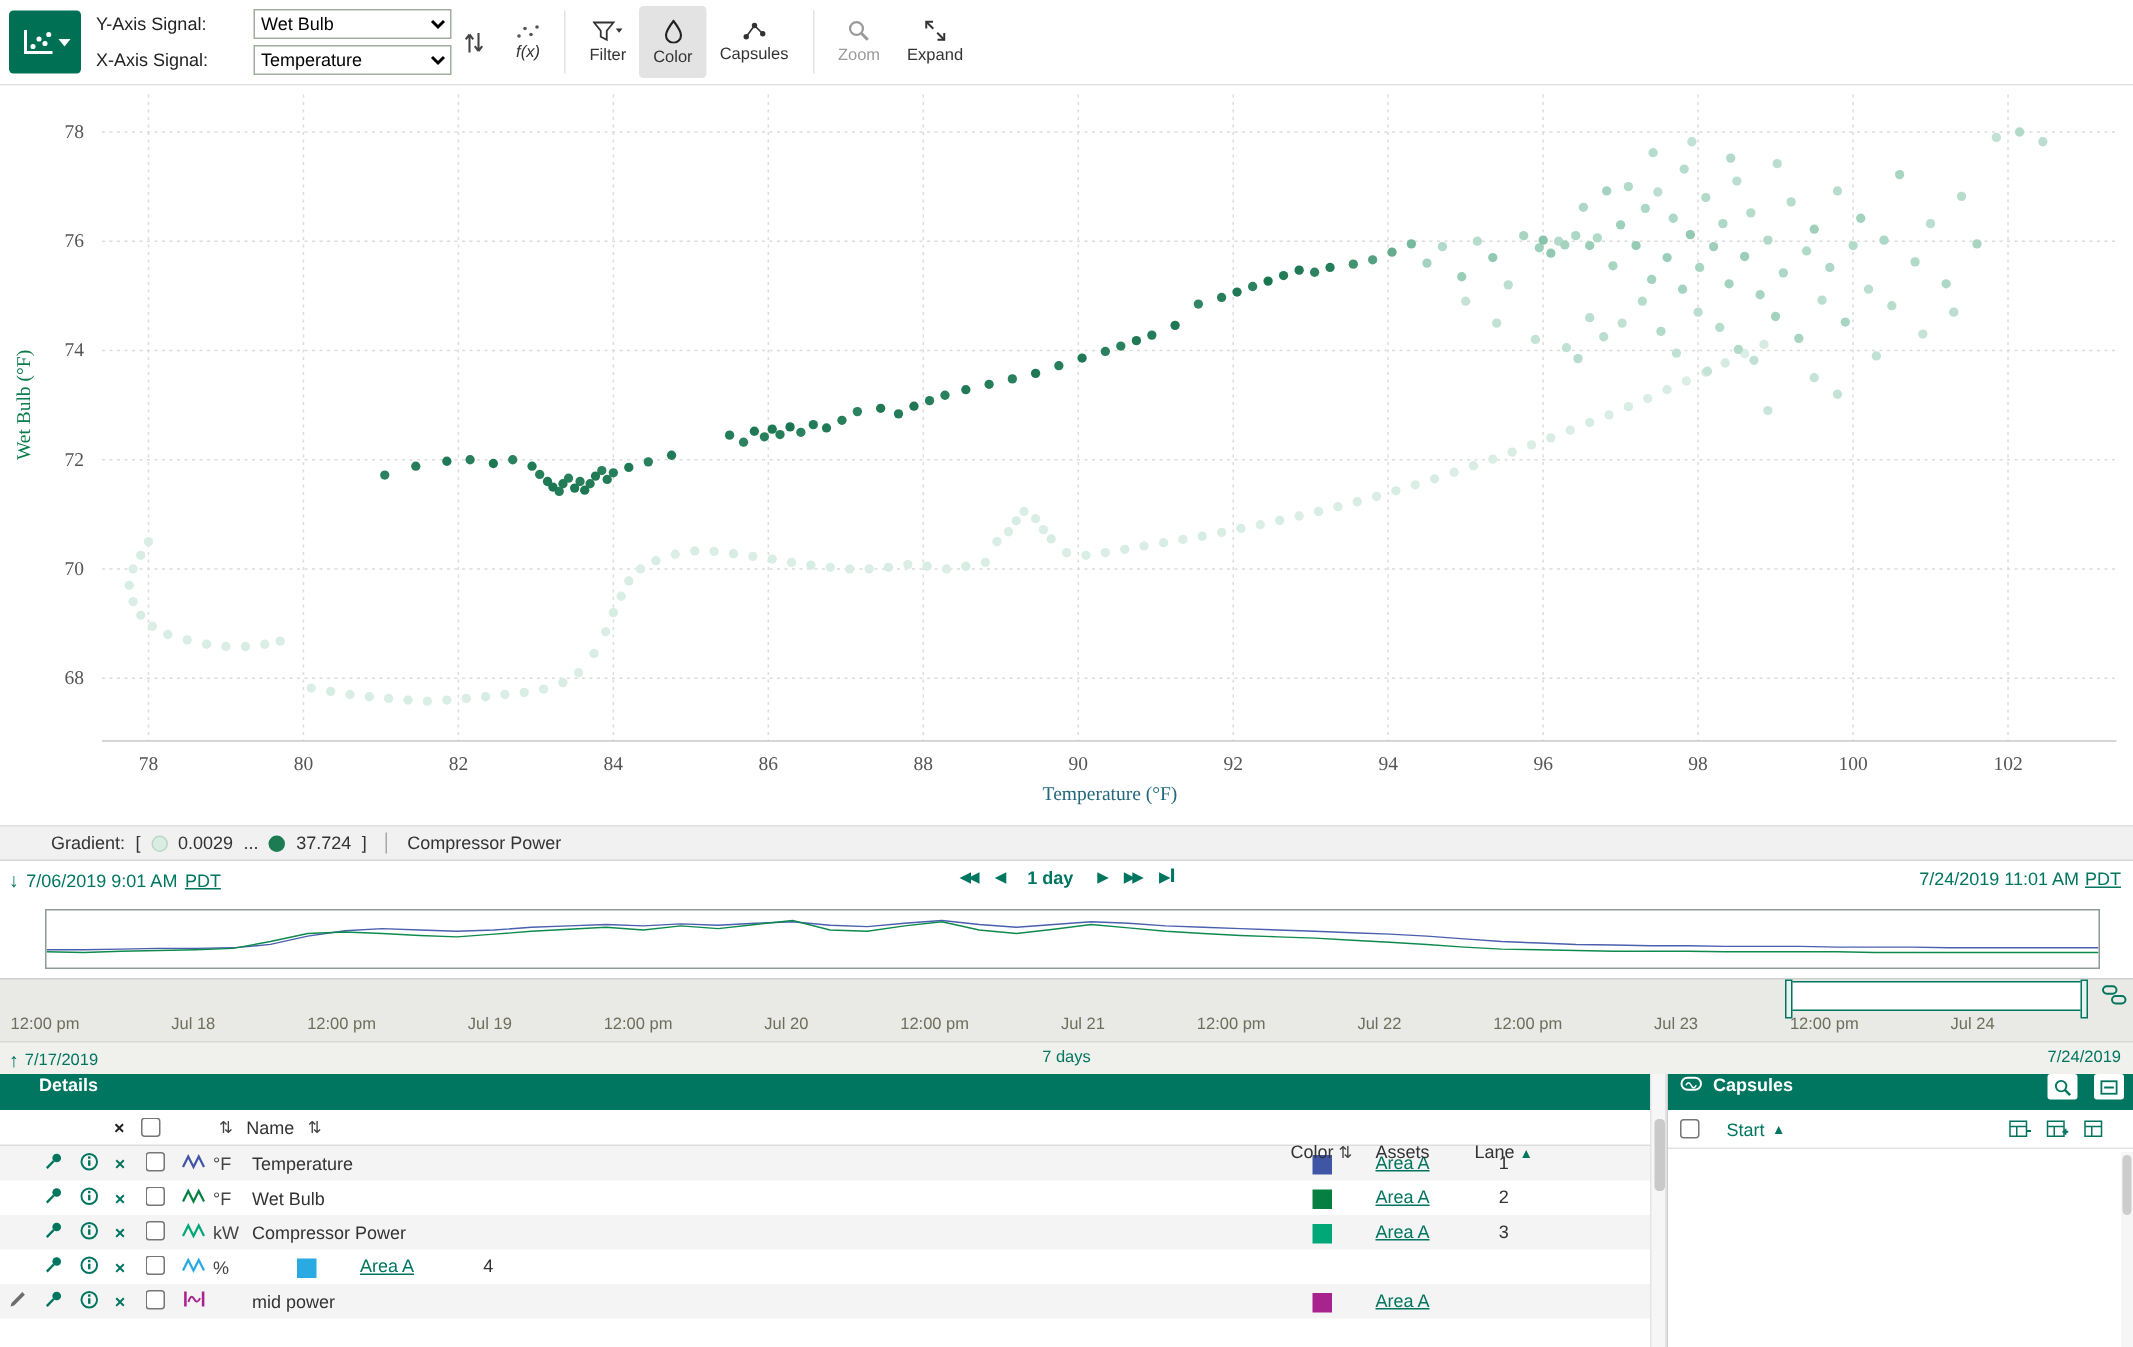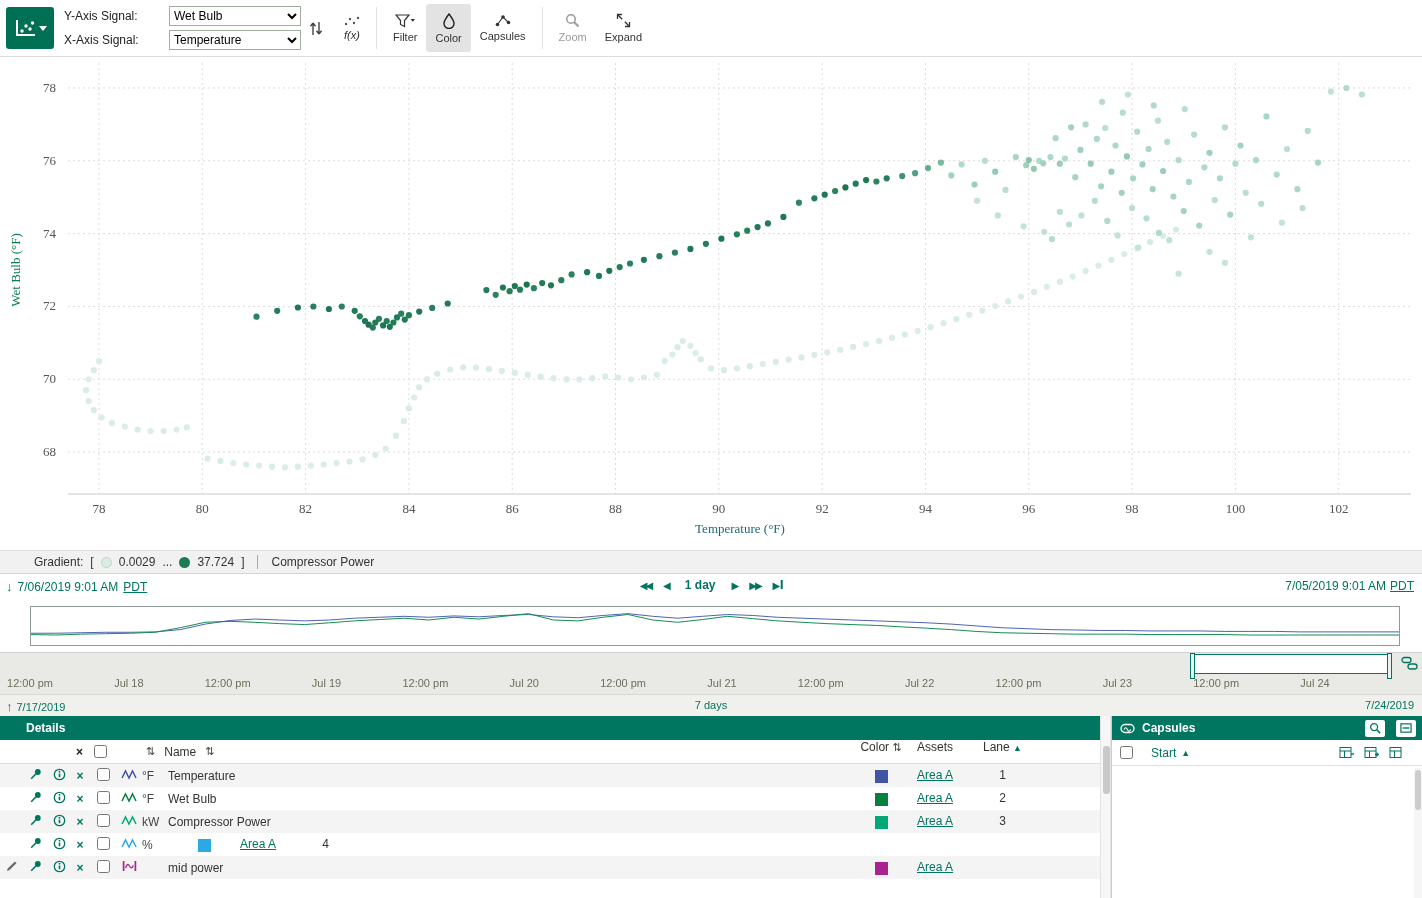--- a/index.html
+++ b/index.html
@@ -65,33 +65,33 @@
   .tl-icon{position:absolute;right:4px;top:3px;cursor:pointer}
 
   
   .range-bar{height:22px;position:relative;background:#f0f0ed;border-top:1px solid #d8d8d8;color:#00755F;font-size:11px}
   .rb-left{position:absolute;left:6px;top:4px;display:flex;gap:4px;align-items:center}
   .rb-center{position:absolute;left:50%;transform:translateX(-50%);top:4px}
   .rb-right{position:absolute;right:8px;top:4px}
 
   
   .panels{flex:1;display:flex;overflow:hidden}
-  .phead{height:24px;background:#00755F;color:#fff;font-weight:bold;font-size:12px;display:flex;align-items:center;padding-left:26px;flex:none}
+  .phead{height:24px;background:#00755F;color:#fff;font-weight:bold;font-size:12px;display:flex;align-items:flex-start;padding-left:26px;flex:none}
   .phead.cap{padding-left:8px;gap:7px;padding-right:6px}
   .flex1{flex:1}
   .hbtn{width:20px;height:17px;background:#fff;border:none;border-radius:2px;display:flex;align-items:center;justify-content:center;padding:0;margin-left:4px;cursor:pointer}
 
   .details{width:1100px;display:flex;flex-direction:column;background:#fff}
   .dheader{height:24px;position:relative;display:flex;align-items:center;background:#fff;border-bottom:1px solid #ddd;color:#333;flex:none}
   .h-x{position:absolute;left:76px;color:#222;font-weight:bold;cursor:pointer}
   .h-check{position:absolute;left:94px}
   .name-group{position:absolute;left:146px;display:flex;align-items:center;gap:9px}
   .hsort{font-size:11px;color:#444;cursor:pointer}
   .asc{color:#00755F;font-size:9px}
-  .dh-right{position:absolute;right:0;top:0;height:100%;display:flex;align-items:flex-start}
+  .dh-right{position:absolute;right:0;top:12px;height:100%;display:flex;align-items:flex-end}
   .c-color{width:72px;text-align:center}
   .c-assets{width:58px;text-align:left}
   .c-lane{width:55px;text-align:center}
   .sp-right{width:70px;display:inline-block}
   .drows{flex:1;overflow:hidden}
   .drow{height:23px;display:flex;align-items:center;font-size:12px}
   .drow:nth-child(odd){background:#f4f4f4}
   .r-edit{width:24px;text-align:center}
   .r-pin{width:24px;text-align:center;cursor:pointer}
   .r-info{width:22px;text-align:center;cursor:pointer}
@@ -548,21 +548,21 @@
     </span>
     <span class="tn-center">
       <span class="nav-i">◀◀</span>
       <span class="nav-i">◀</span>
       <span class="dur">1 day</span>
       <span class="nav-i">▶</span>
       <span class="nav-i">▶▶</span>
       <span class="nav-i stepend"><span>▶</span><i></i></span>
     </span>
     <span class="tn-right">
-      <span>7/05/2019 9:01 AM</span>
+      <span>7/24/2019 11:01 AM</span>
       <span class="tz">PDT</span>
     </span>
   </div>
 
   <div class="scrubber">
     <div class="scrub-box">
       <svg viewBox="0 0 1370 40" preserveAspectRatio="none">
           <polyline points="0.0,27.6 24.9,27.6 49.8,27.1 74.7,26.6 99.6,26.6 124.5,26.2 149.5,23.8 174.4,18.0 199.3,14.2 224.2,12.7 249.1,13.7 274.0,14.6 298.9,13.7 323.8,11.8 348.7,10.8 373.6,9.8 398.5,10.8 423.5,9.4 448.4,10.3 473.3,8.9 498.2,7.9 523.1,10.3 548.0,11.3 572.9,8.9 597.8,7.0 622.7,9.8 647.6,11.8 672.5,9.8 697.5,7.9 722.4,8.9 747.3,10.8 772.2,11.8 797.1,12.7 822.0,13.7 846.9,14.6 871.8,15.6 896.7,16.6 921.6,18.0 946.5,19.9 971.5,21.8 996.4,22.8 1021.3,23.8 1046.2,24.2 1071.1,24.7 1096.0,24.7 1120.9,25.2 1145.8,25.2 1170.7,25.2 1195.6,25.7 1220.5,25.7 1245.5,25.7 1270.4,26.2 1295.3,26.2 1320.2,26.2 1345.1,26.2 1370.0,26.2" fill="none" stroke="#4a5fae" stroke-width="1"></polyline>
           <polyline points="0.0,29.0 24.9,29.5 49.8,28.6 74.7,28.1 99.6,27.6 124.5,26.6 149.5,21.8 174.4,16.1 199.3,15.1 224.2,16.1 249.1,17.5 274.0,18.5 298.9,16.6 323.8,14.6 348.7,13.2 373.6,11.8 398.5,13.7 423.5,10.8 448.4,12.7 473.3,9.8 498.2,7.0 523.1,13.7 548.0,14.6 572.9,10.8 597.8,7.9 622.7,13.7 647.6,16.1 672.5,13.2 697.5,9.8 722.4,12.2 747.3,14.6 772.2,16.1 797.1,17.5 822.0,18.5 846.9,19.4 871.8,20.9 896.7,22.3 921.6,23.8 946.5,25.7 971.5,27.1 996.4,27.6 1021.3,28.1 1046.2,28.6 1071.1,28.6 1096.0,28.6 1120.9,29.0 1145.8,29.0 1170.7,29.0 1195.6,29.0 1220.5,29.5 1245.5,29.5 1270.4,29.5 1295.3,29.5 1320.2,29.5 1345.1,29.5 1370.0,29.5" fill="none" stroke="#0e8a4e" stroke-width="1"></polyline>
         </svg>

